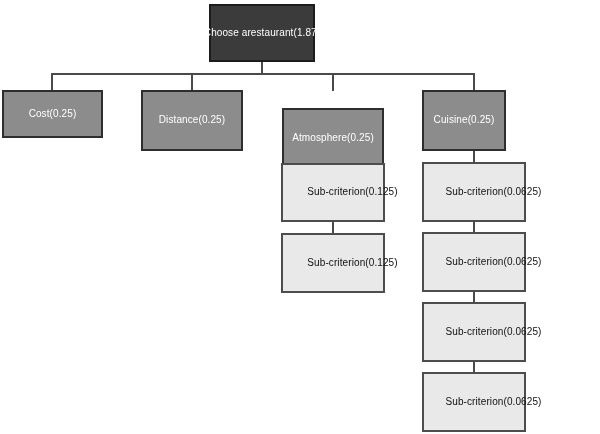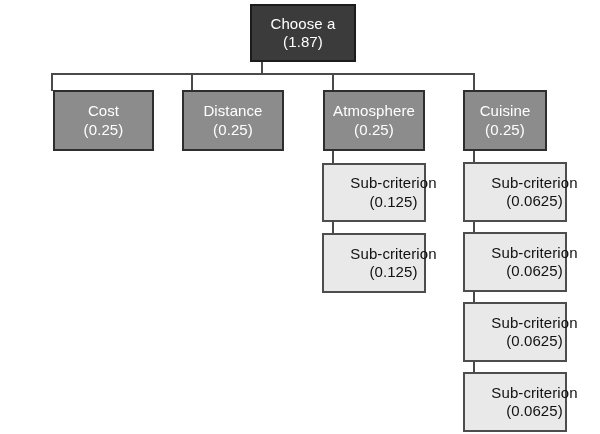--- a/index.html
+++ b/index.html
@@ -12,28 +12,27 @@
     width: 600px;
     height: 434px;
     background: var(--canvas_bg, #ffffff);
     font-family: "Liberation Sans", sans-serif;
     overflow: hidden;
   }
   .node {
     position: absolute;
     box-sizing: border-box;
     display: flex;
-    flex-direction: column;
+    flex-direction: row;
     align-items: center;
     justify-content: center;
     text-align: center;
-    font-size: 15px;
+    font-size: 10px;
     line-height: 18.5px;
     letter-spacing: 0.1px;
-    margin-left: 41px;
   }
   .node span { display: block; white-space: nowrap; }
   .node.root {
     background: var(--root_fill, #3b3b3b);
     border: 2px solid var(--root_border, #1c1c1c);
     color: var(--root_text, #ffffff);
   }
   .node.criterion {
     background: var(--criterion_fill, #8c8c8c);
     border: 2px solid var(--criterion_border, #2e2e2e);
@@ -67,32 +66,33 @@
   <div class="line v" style="left:332px; top:150px; height:13px;"></div>
   <div class="line v" style="left:332px; top:221px; height:12px;"></div>
 
   <div class="line v" style="left:473px; top:150px; height:13px;"></div>
   <div class="line v" style="left:473px; top:221px; height:12px;"></div>
   <div class="line v" style="left:473px; top:291px; height:12px;"></div>
   <div class="line v" style="left:473px; top:361px; height:12px;"></div>
 
   <div class="node root" style="left:209px; top:4px; width:106px; height:58px;">
     <span>Choose a</span>
+    <span>restaurant</span>
     <span>(1.87)</span>
   </div>
 
-  <div class="node criterion" style="left:12px; top:90px; width:101px; height:61px;">
+  <div class="node criterion" style="left:2px; top:90px; width:101px; height:48px;">
     <span>Cost</span>
     <span>(0.25)</span>
   </div>
   <div class="node criterion" style="left:141px; top:90px; width:102px; height:61px;">
     <span>Distance</span>
     <span>(0.25)</span>
   </div>
-  <div class="node criterion" style="left:282px; top:90px; width:102px; height:61px;">
+  <div class="node criterion" style="left:282px; top:108px; width:102px; height:61px;">
     <span>Atmosphere</span>
     <span>(0.25)</span>
   </div>
   <div class="node criterion" style="left:422px; top:90px; width:84px; height:61px;">
     <span>Cuisine</span>
     <span>(0.25)</span>
   </div>
 
   <div class="node sub" style="left:281px; top:163px; width:104px; height:59px;">
     <span>Sub-criterion</span>

